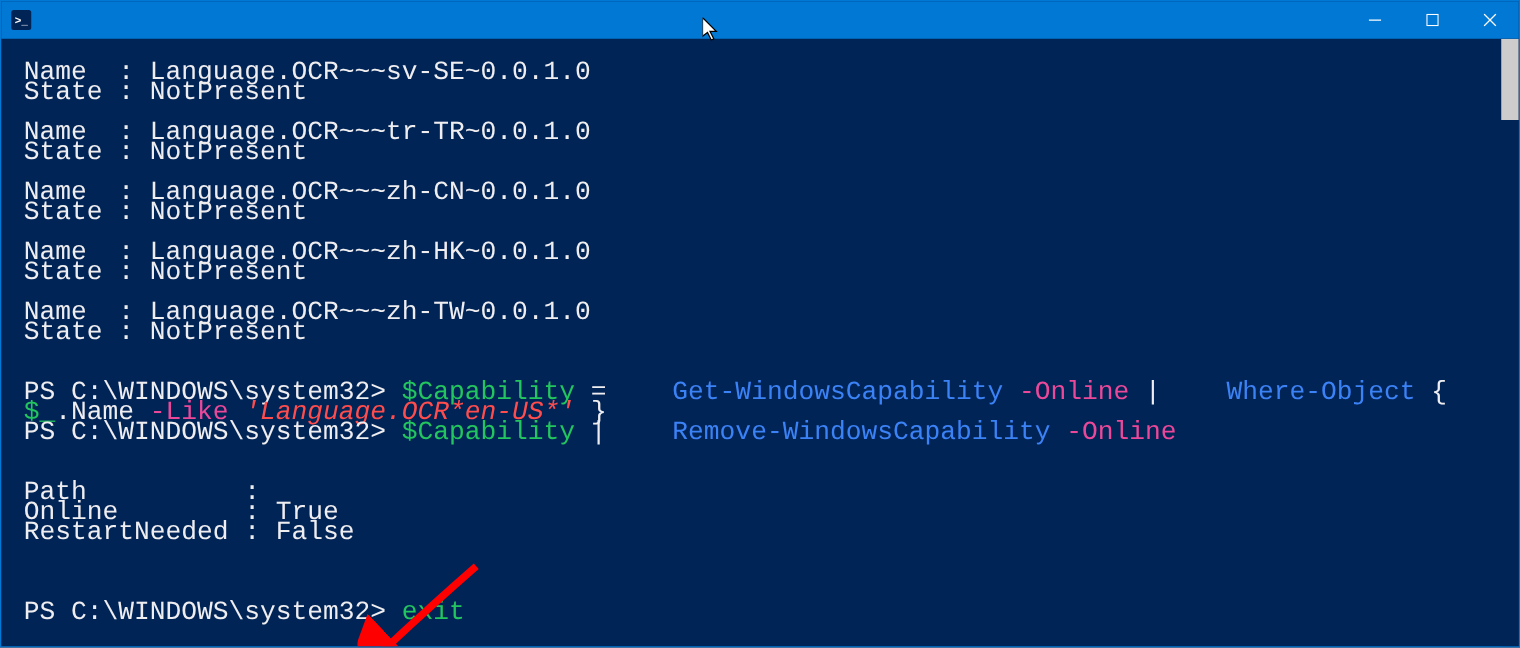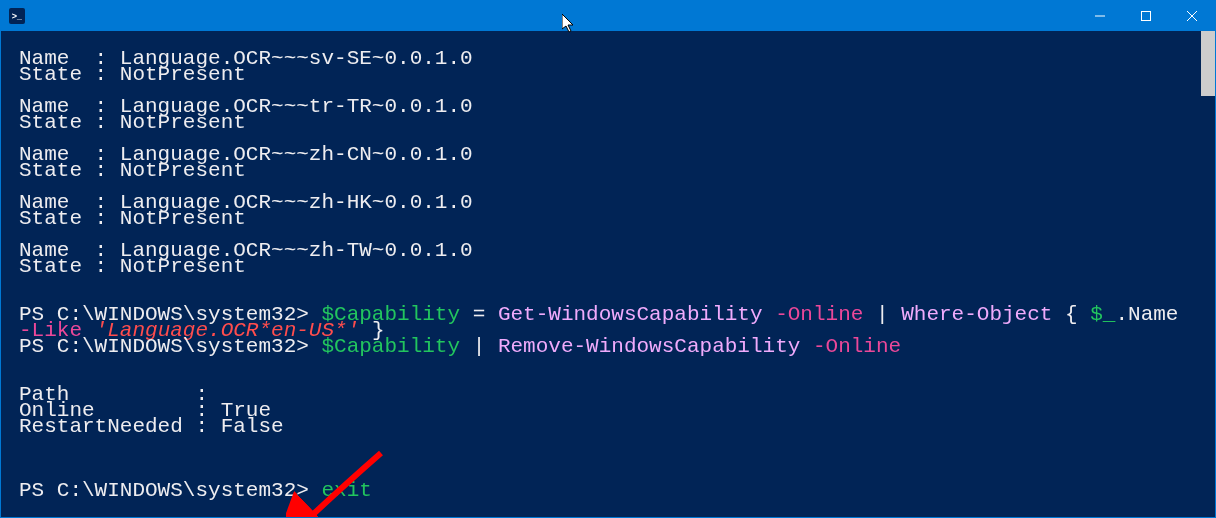--- a/index.html
+++ b/index.html
@@ -93,21 +93,21 @@
       flex-shrink: 0;
     }
     .scrollbar-thumb {
       position: absolute;
       right: 0;
       width: 14px;
       background: #cdcdcd;
       top: 0;
       height: 65px;
     }
-    .yellow { color: #f0abfc; }
+    .yellow { color: #3b82f6; margin-left: 40px; }
     .green { color: #22c55e; }
     .gray { color: #ec4899; }
     .red { color: #ff4d4d; font-style: italic; }
     .cursor-pointer {
       position: absolute;
       left: 562px;
       top: 14px;
       z-index: 10;
       pointer-events: none;
     }

